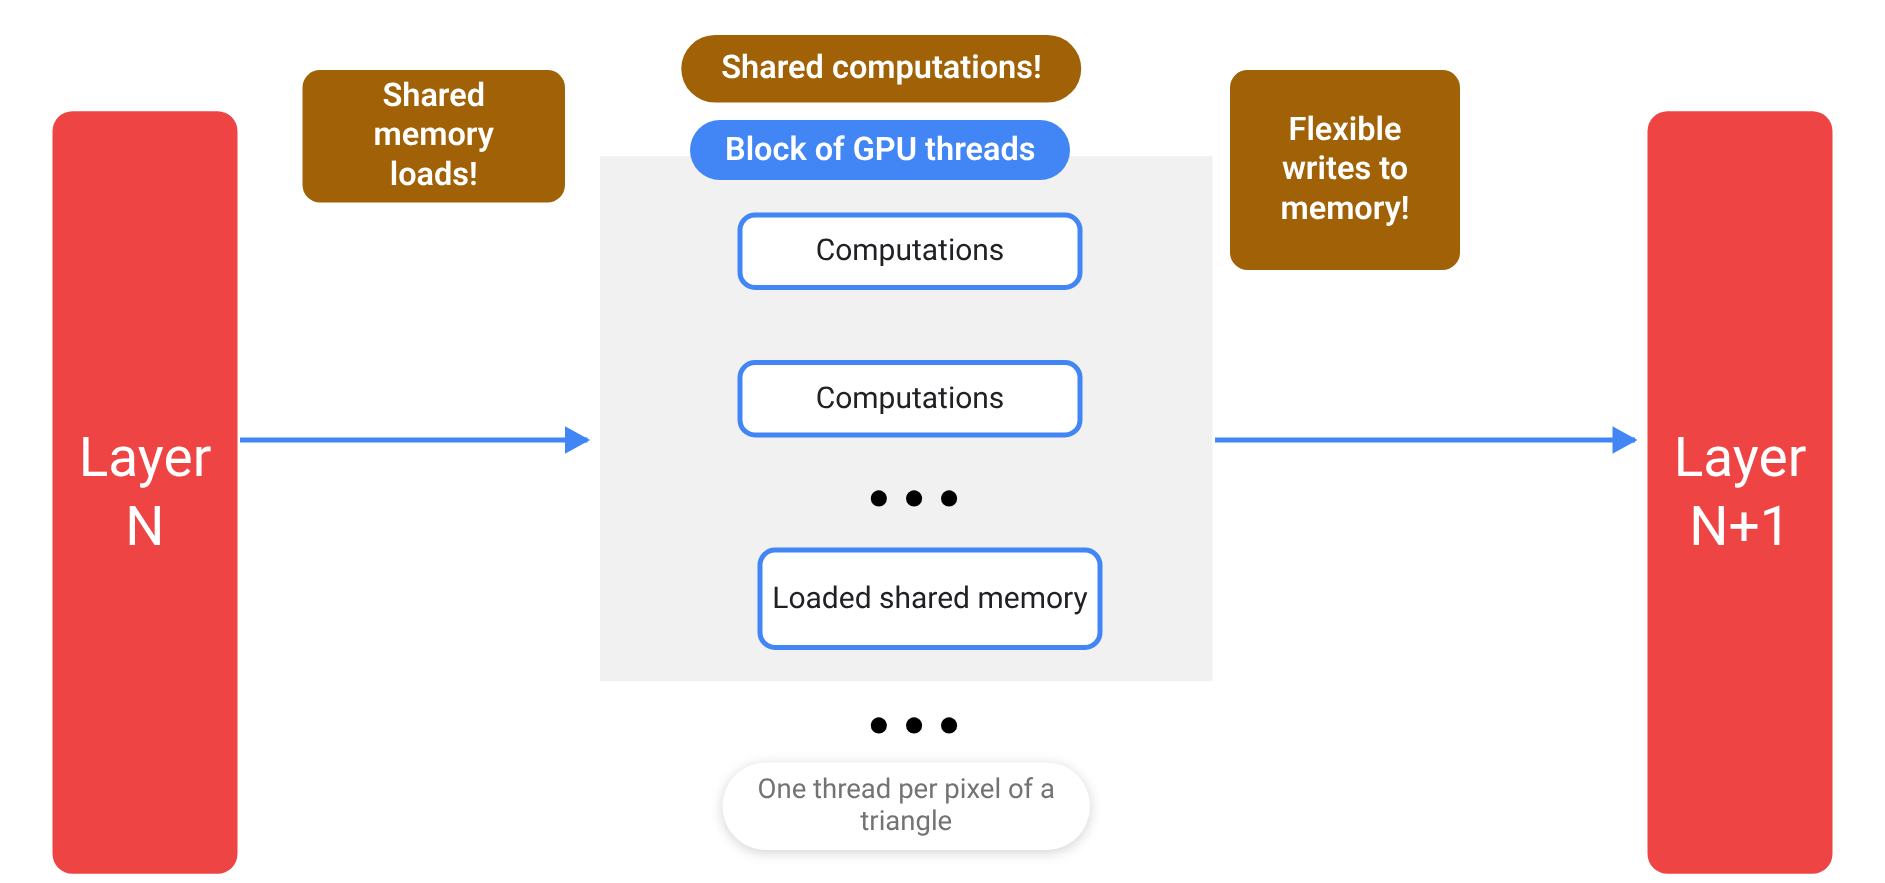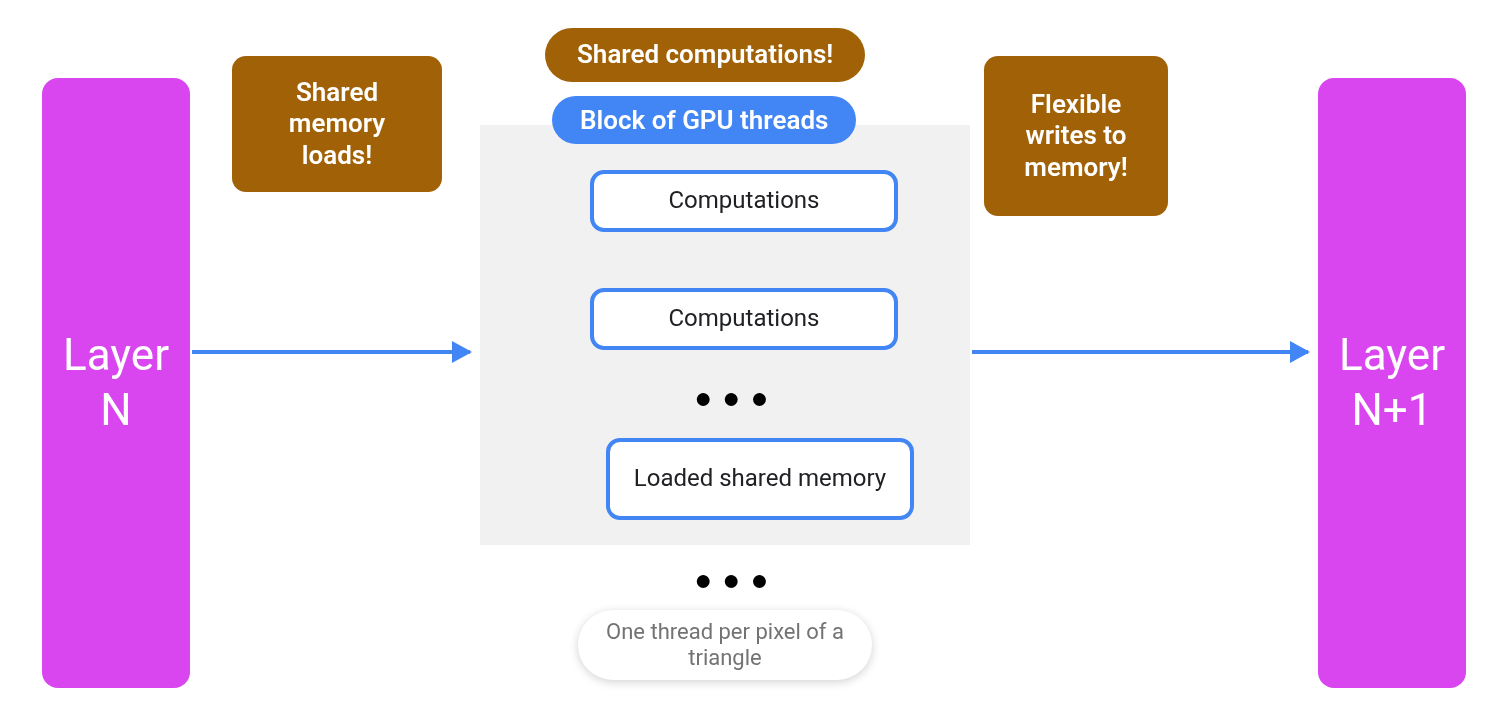--- a/index.html
+++ b/index.html
@@ -6,30 +6,31 @@
   body {
     font-family: -apple-system, BlinkMacSystemFont, "Segoe UI", Roboto, "Helvetica Neue", Arial, sans-serif;
     background: #ffffff;
     width: 1508px;
     height: 706px;
     position: relative;
     overflow: hidden;
   }
   .layer-box {
     position: absolute;
-    background: #d946ef;
+    background: #ef4444;
     border-radius: 16px;
     color: #ffffff;
     display: flex;
     align-items: center;
     justify-content: center;
     text-align: center;
     font-size: 44px;
     line-height: 1.25;
     padding: 10px;
+    margin-top: 11px;
   }
   .layer-left {
     left: 42px;
     top: 78px;
     width: 148px;
     height: 610px;
   }
   .layer-right {
     right: 42px;
     top: 78px;
@@ -44,24 +45,24 @@
     display: flex;
     align-items: center;
     justify-content: center;
     text-align: center;
     font-weight: 600;
     font-size: 26px;
     line-height: 1.2;
     padding: 16px 22px;
   }
   .tag-shared-loads {
-    left: 232px;
+    left: 242px;
     top: 56px;
     width: 210px;
-    height: 136px;
+    height: 106px;
   }
   .tag-shared-comp {
     left: 545px;
     top: 28px;
     height: 54px;
     border-radius: 28px;
     padding: 0 32px;
   }
   .tag-flexible {
     left: 984px;
@@ -89,21 +90,21 @@
     left: 480px;
     top: 125px;
     width: 490px;
     height: 420px;
     background: #f1f1f1;
     z-index: -1;
   }
   .comp-box {
     position: absolute;
     left: 590px;
-    width: 308px;
+    width: 276px;
     height: 62px;
     background: #ffffff;
     border: 4px solid #4286f5;
     border-radius: 14px;
     display: flex;
     align-items: center;
     justify-content: center;
     text-align: center;
     color: #202124;
     font-size: 24px;

